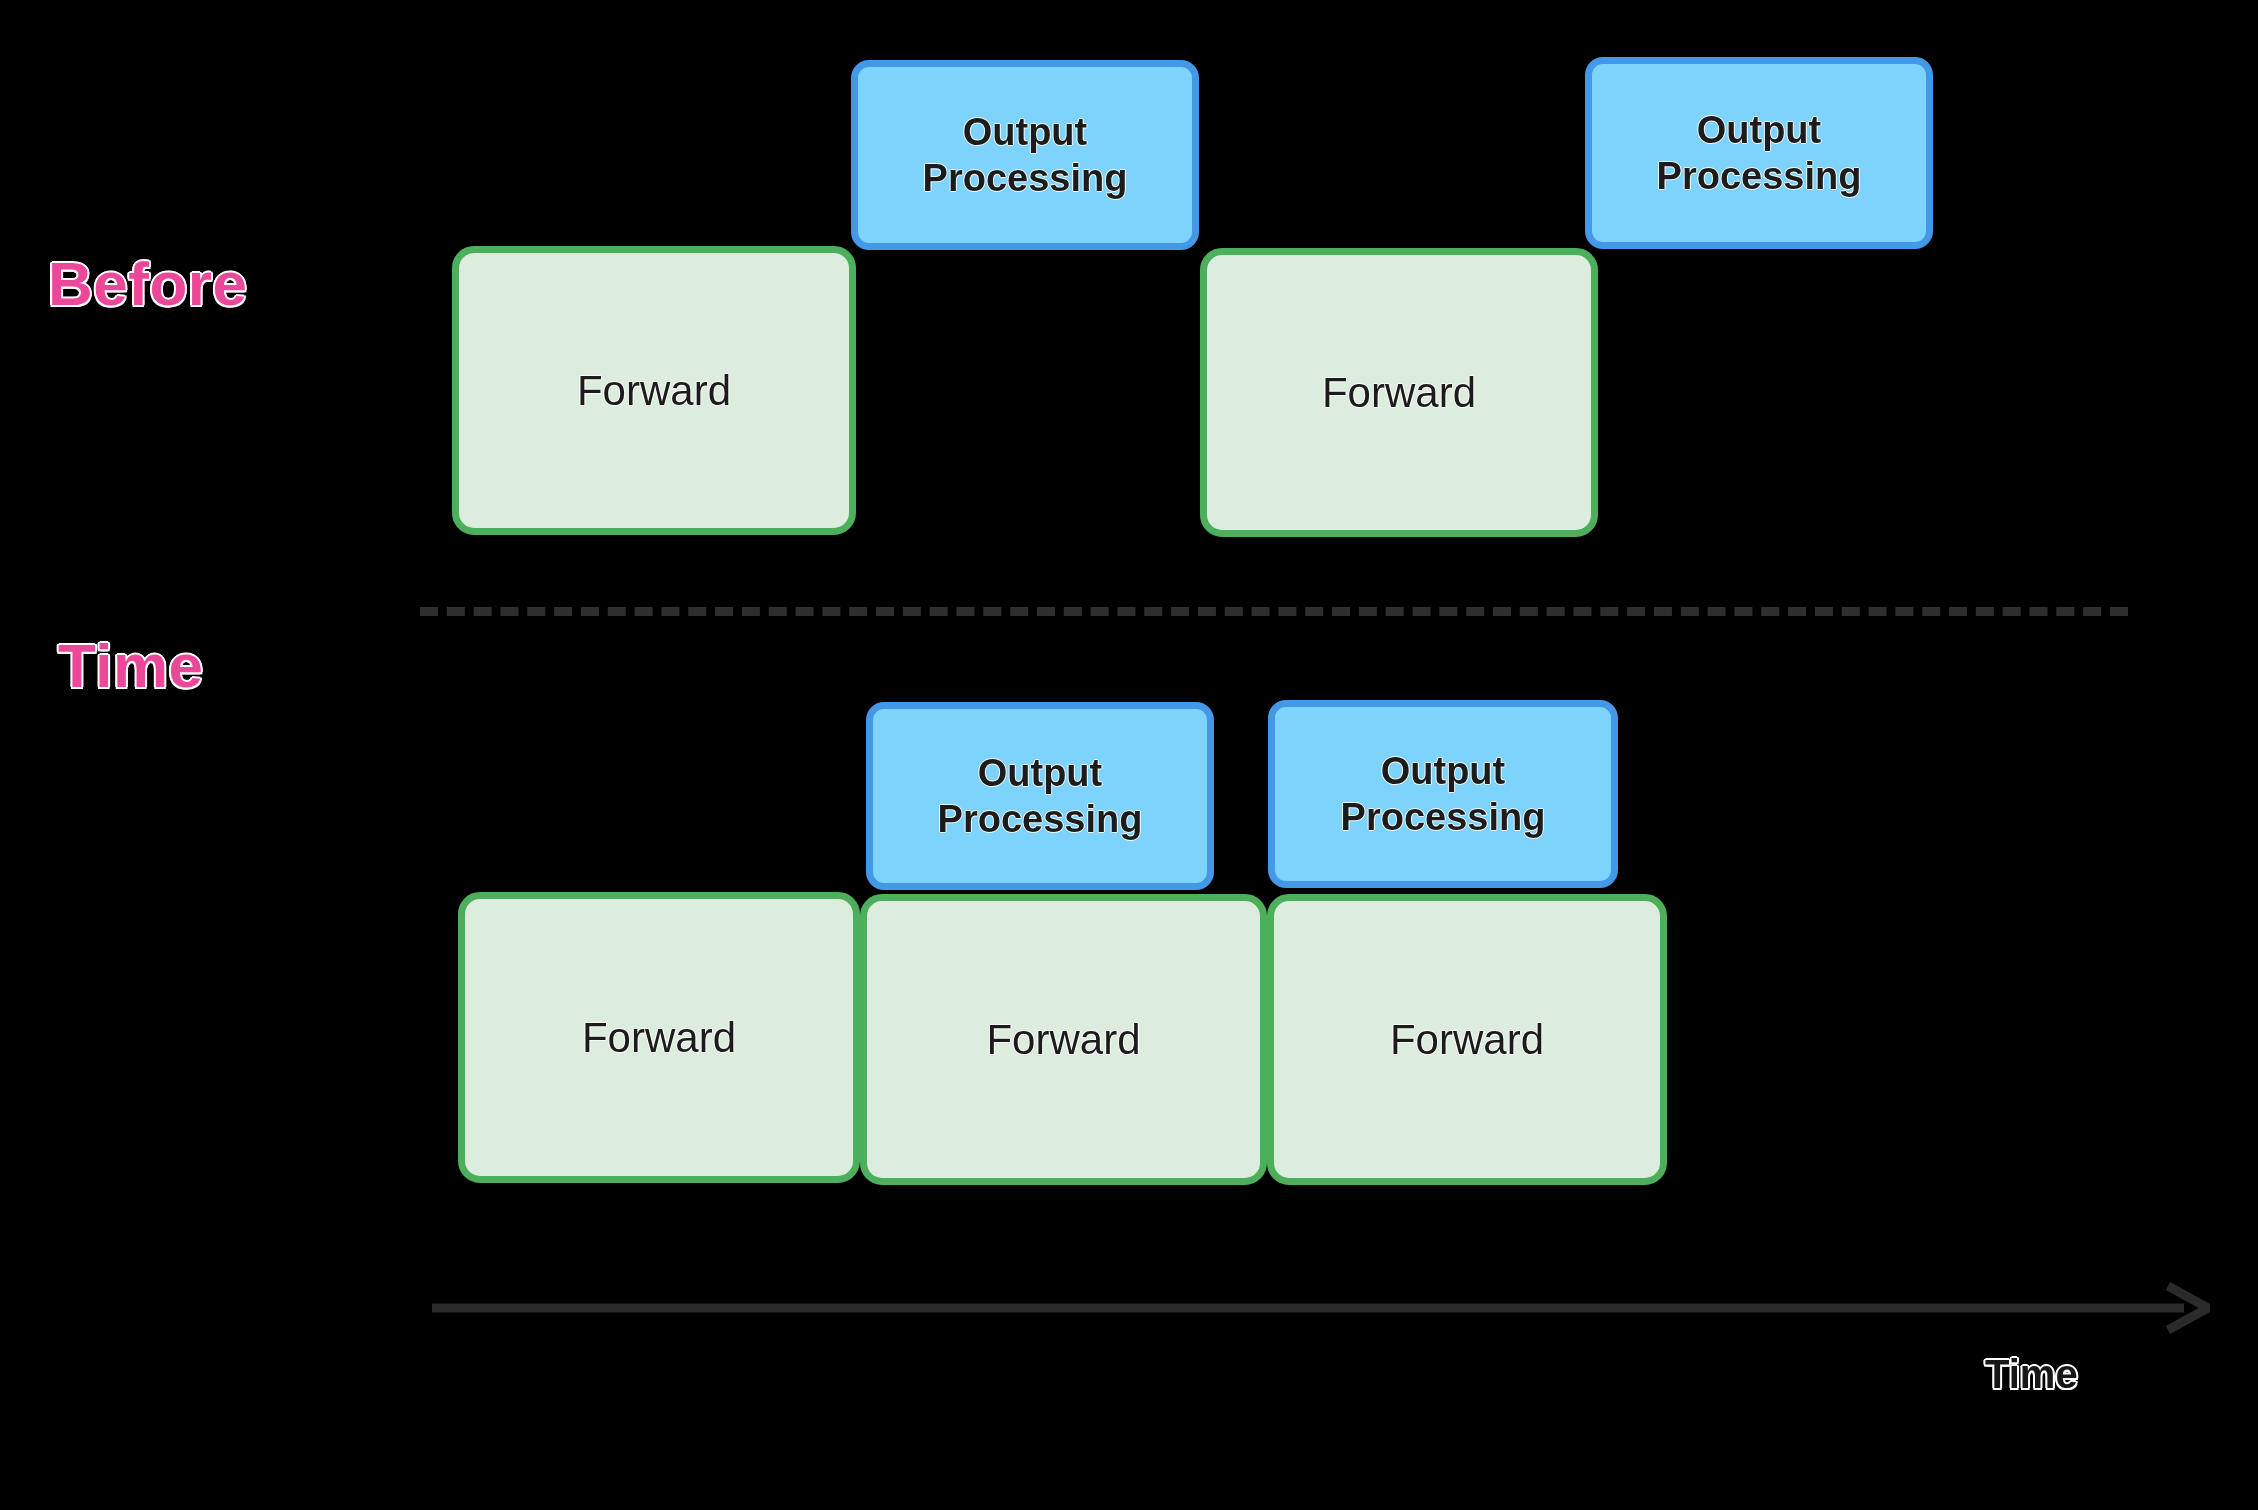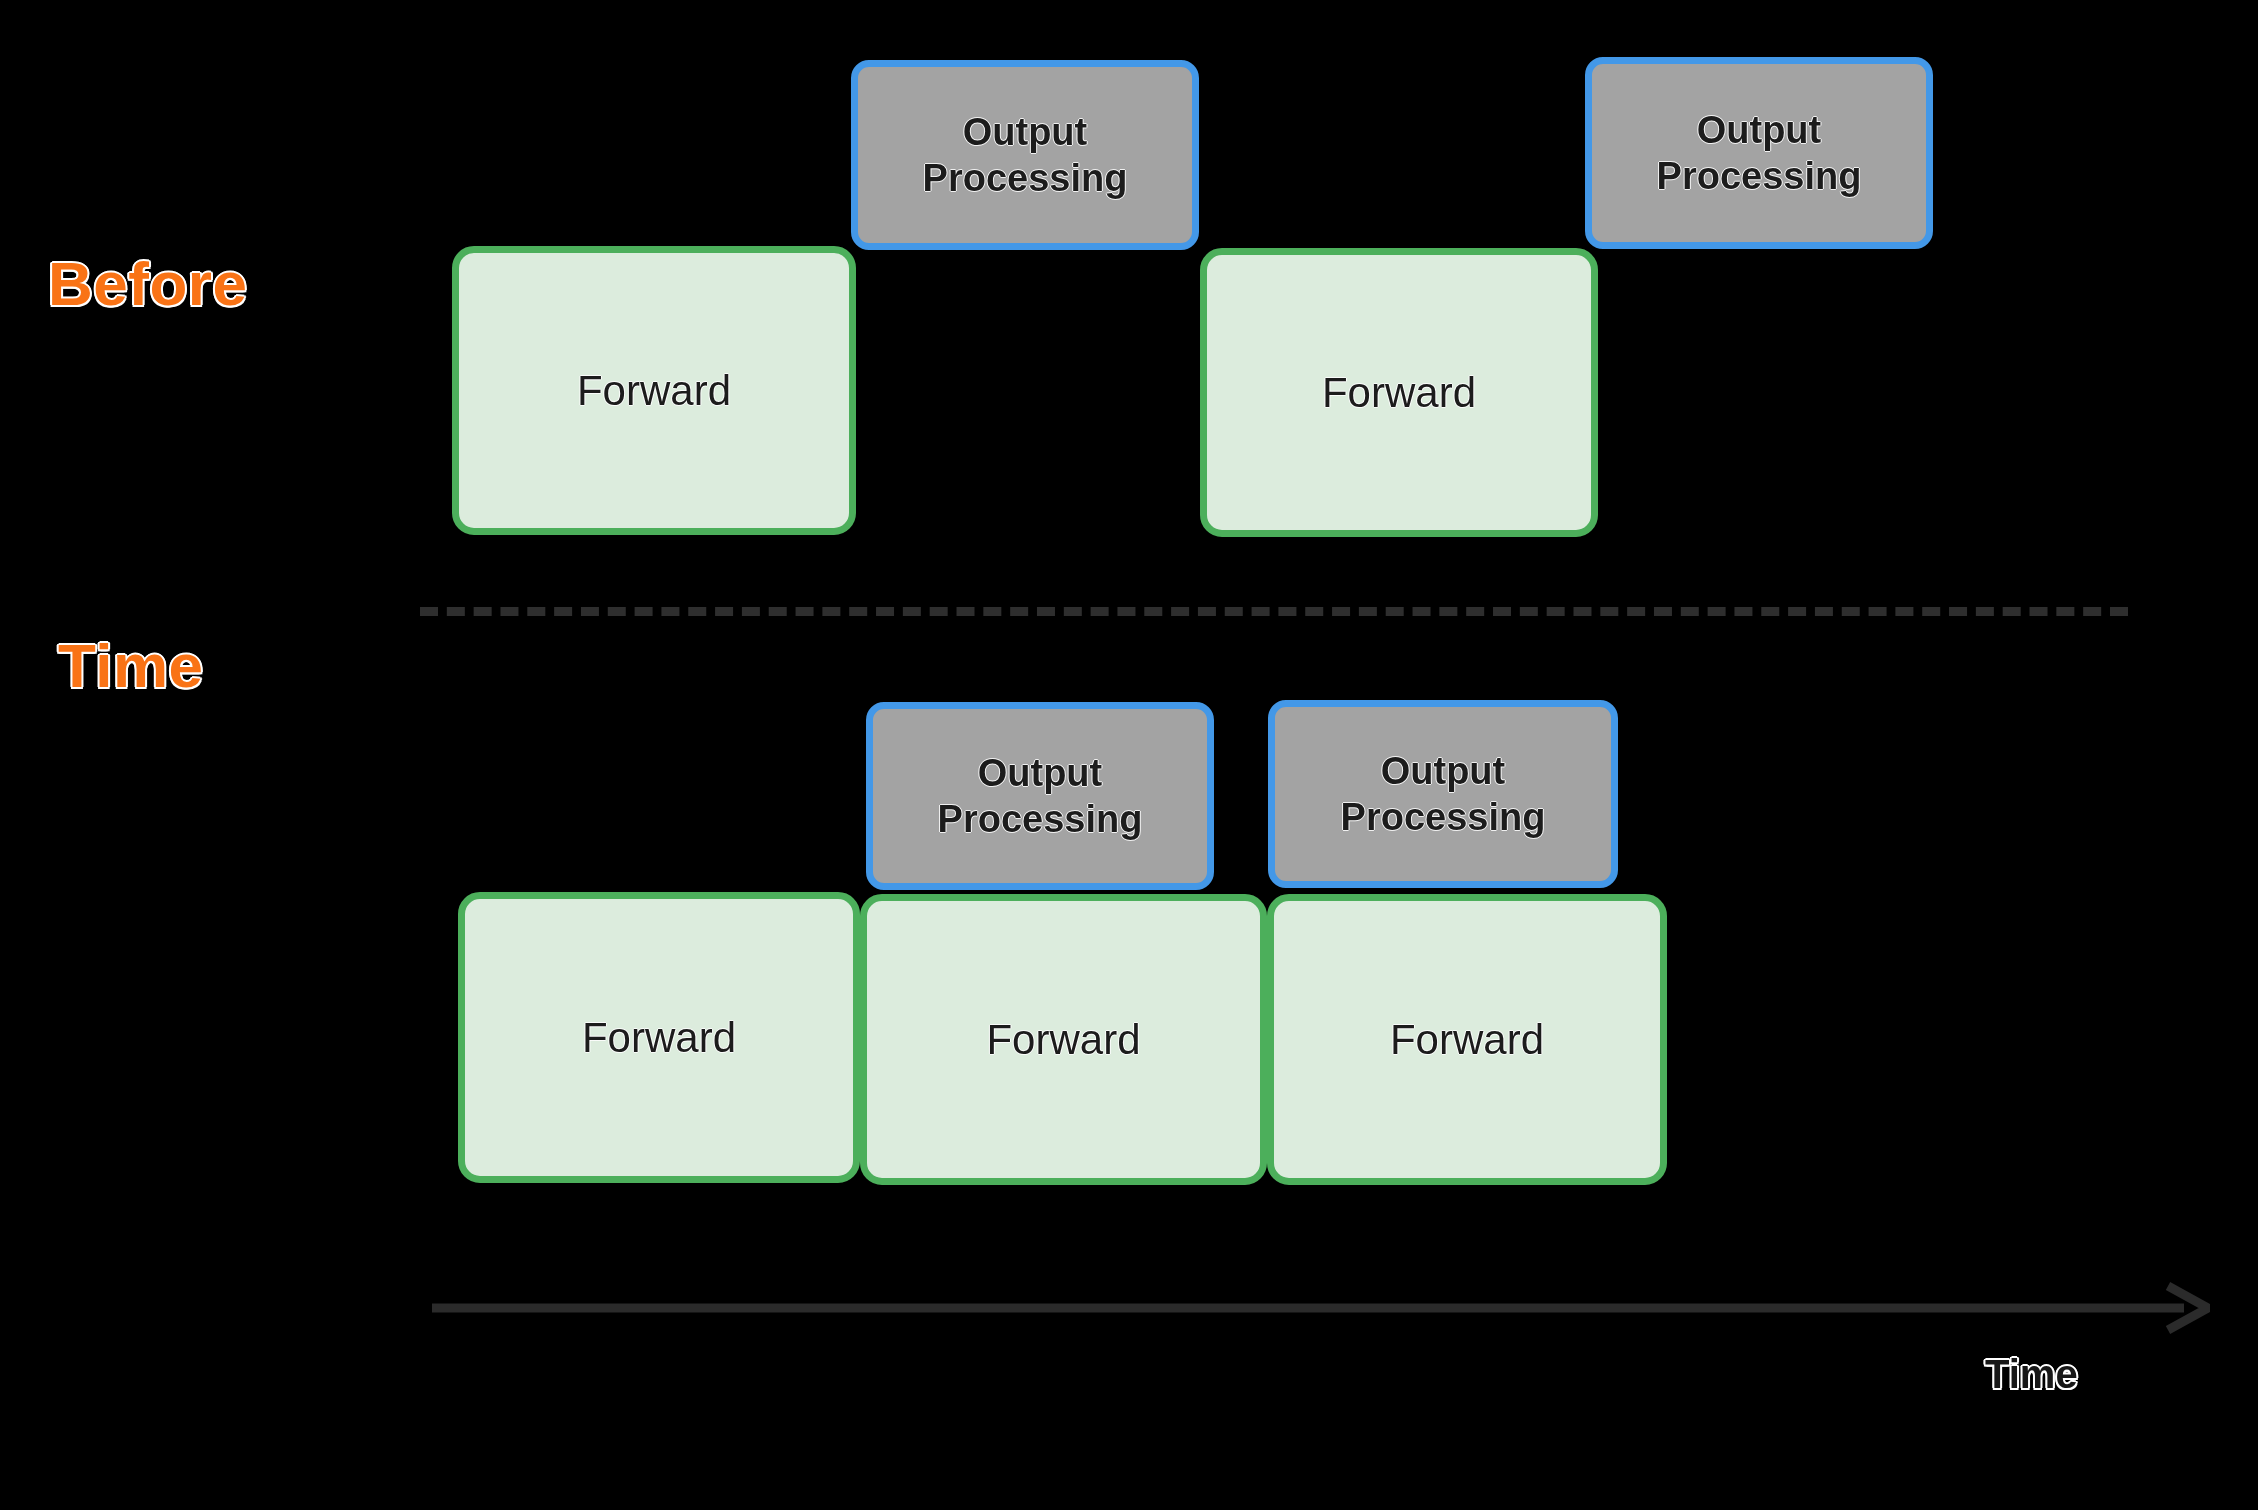--- a/index.html
+++ b/index.html
@@ -43,35 +43,35 @@
     background: #dcecdd;
     border: 7px solid #4caf5b;
     border-radius: 22px;
   }
   .box.forward .label {
     font-size: 42px;
     font-weight: 400;
   }
 
   .box.output {
-    background: #a3a3a3;
+    background: #7dd3fc;
     border: 7px solid #4398e8;
     border-radius: 18px;
   }
   .box.output .label {
     font-size: 38px;
     font-weight: 700;
   }
 
   
   .row-label {
     position: absolute;
     font-size: 62px;
     font-weight: 700;
-    color: #f97316;
+    color: #ec4899;
     letter-spacing: 0.5px;
     white-space: nowrap;
     -webkit-text-stroke: 2px #ffffff;
     paint-order: stroke fill;
     text-shadow:
        2px  0   0 #ffffff,
       -2px  0   0 #ffffff,
        0    2px 0 #ffffff,
        0   -2px 0 #ffffff,
        1.5px 1.5px 0 #ffffff,

